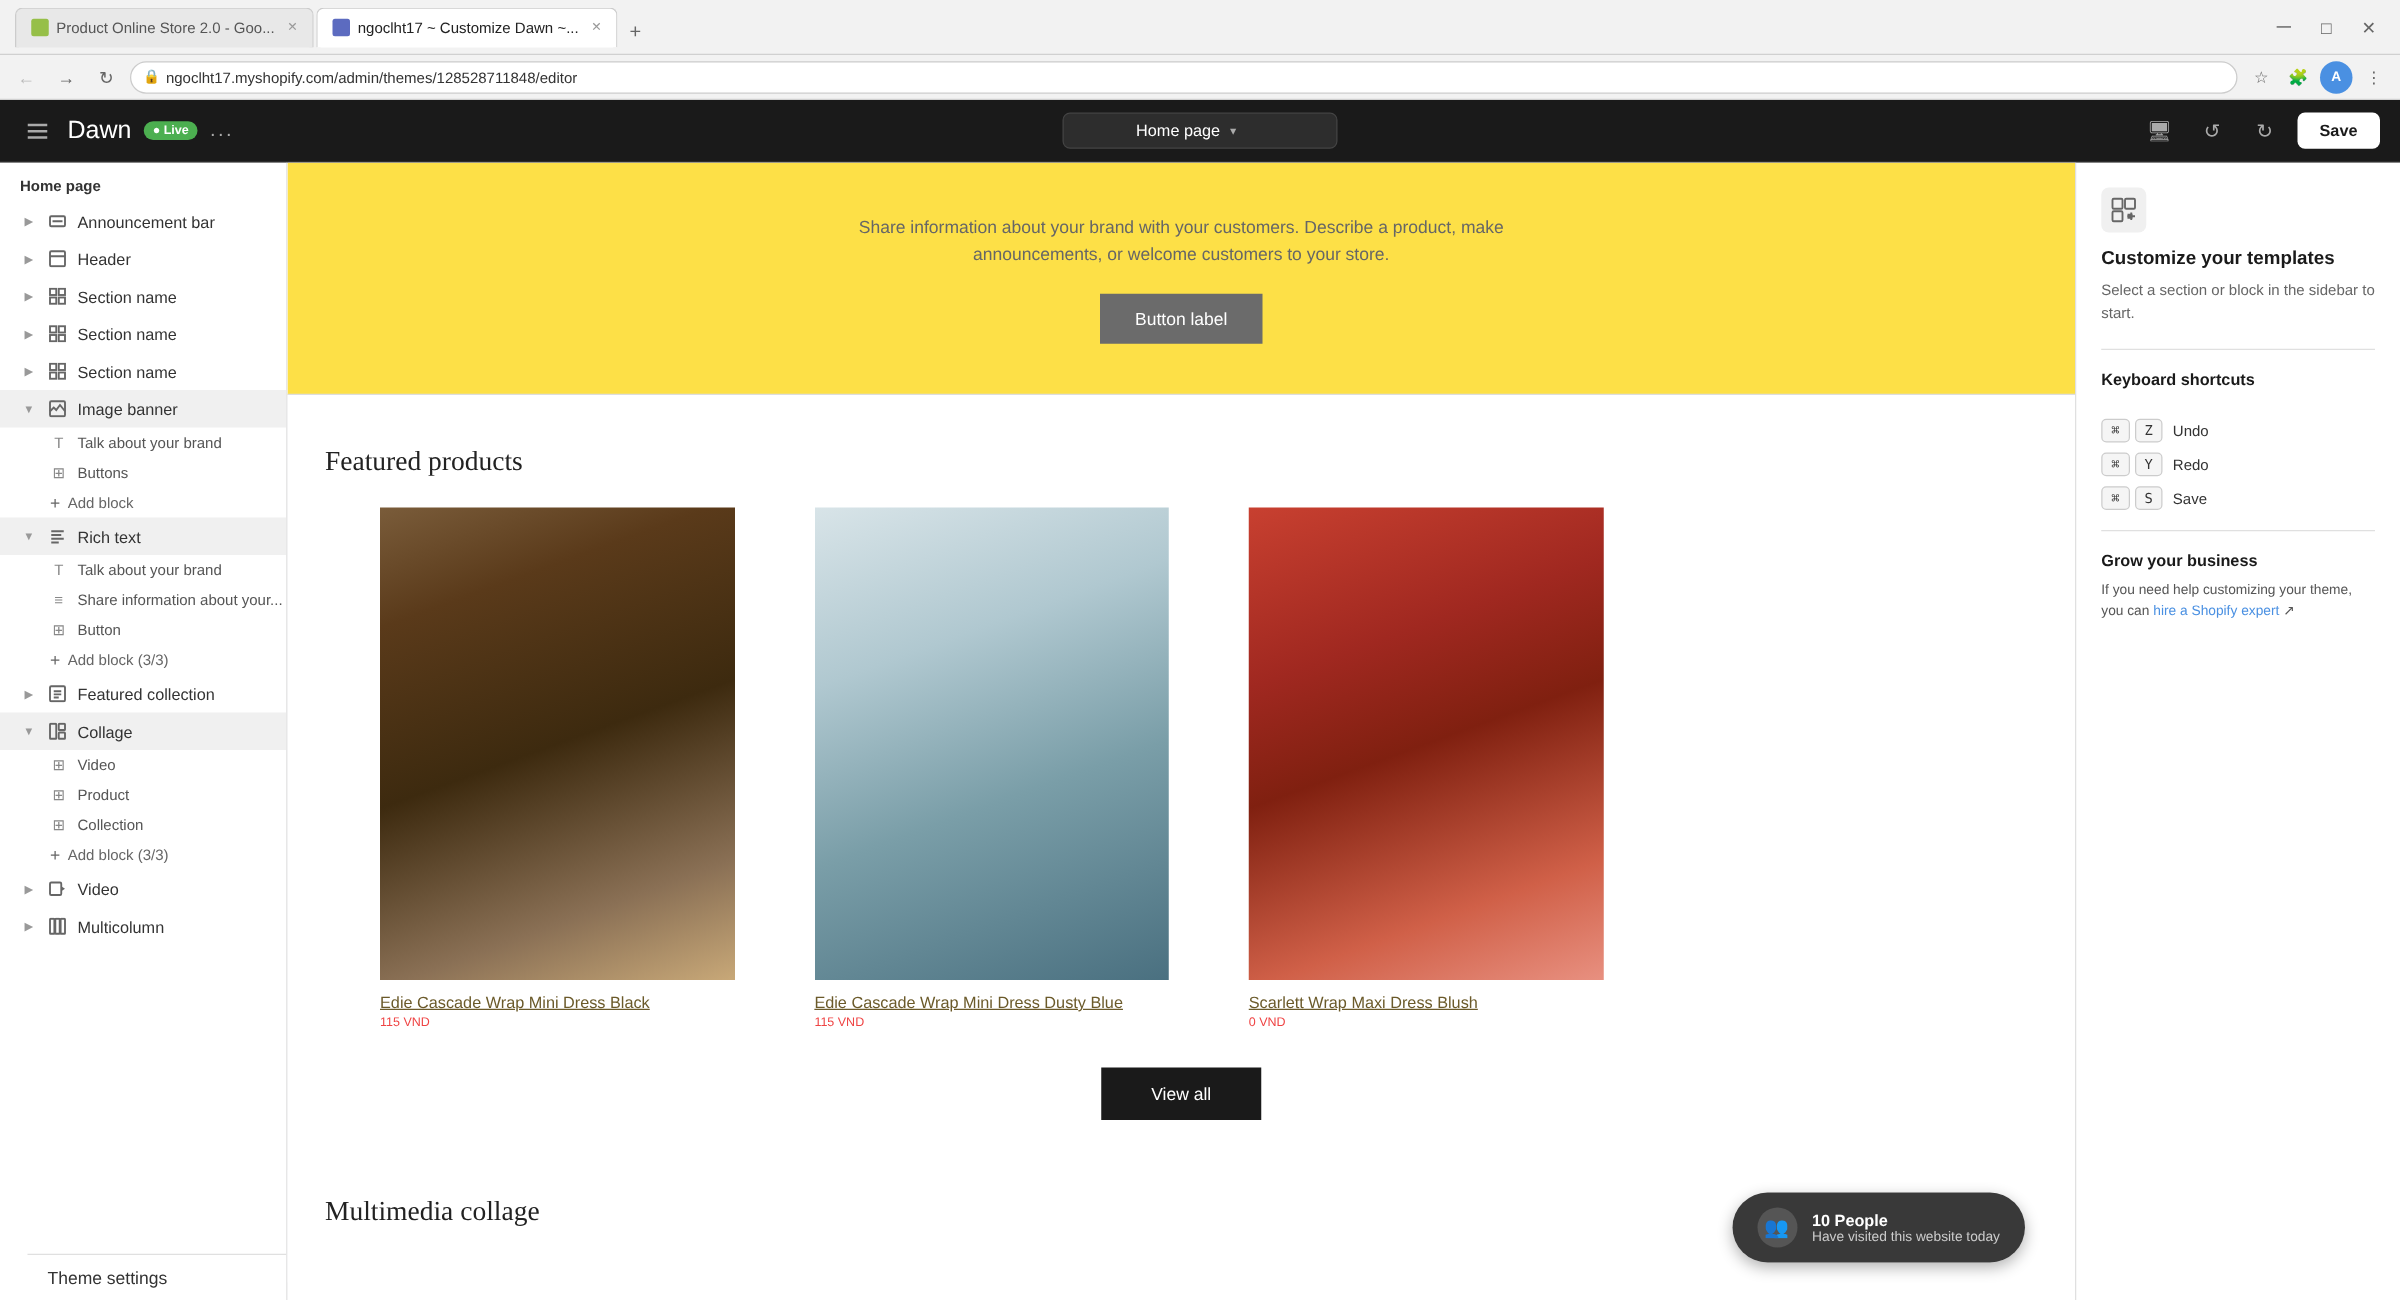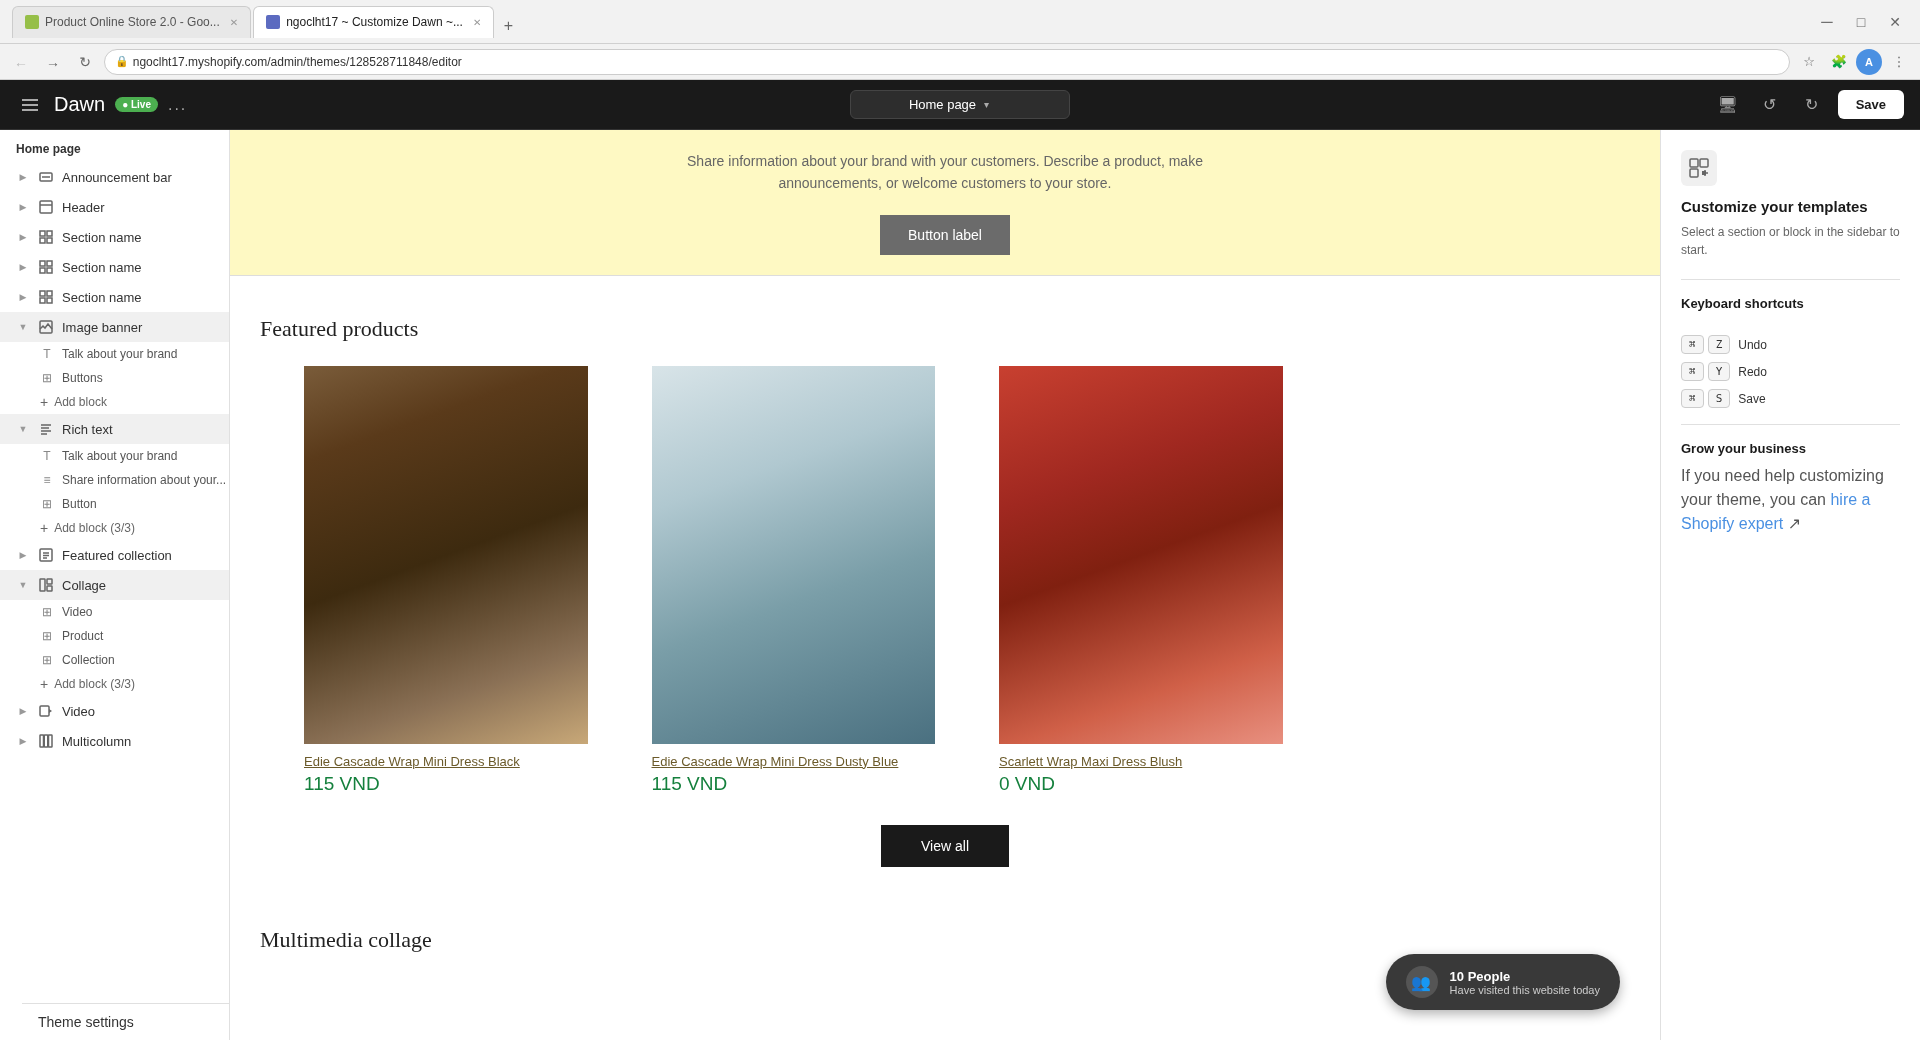--- a/index.html
+++ b/index.html
@@ -246,22 +246,22 @@
     }
     .canvas-content {
       background: #fff;
       min-height: 100%;
       margin: 0 auto;
       position: relative;
     }
 
     
     .hero-section {
-      background: #fef9c3;
-      padding: 20px 20px;
+      background: #fde047;
+      padding: 40px 20px;
       text-align: center;
       border-bottom: 1px solid #ddd;
     }
     .hero-text {
       font-size: 14px;
       color: #666;
       line-height: 1.6;
       max-width: 600px;
       margin: 0 auto 20px;
     }
@@ -302,22 +302,22 @@
       overflow: hidden;
     }
     .product-name {
       font-size: 13px;
       color: #6b5a2a;
       text-decoration: underline;
       margin-bottom: 4px;
       cursor: pointer;
     }
     .product-price {
-      font-size: 19px;
-      color: #15803d;
+      font-size: 10px;
+      color: #ef4444;
     }
     .view-all-btn {
       display: block;
       margin: 0 auto;
       background: #1a1a1a;
       color: white;
       padding: 13px 40px;
       border: none;
       font-size: 14px;
       cursor: pointer;
@@ -386,21 +386,21 @@
       min-width: 22px;
       text-align: center;
     }
     .grow-title {
       font-size: 13px;
       font-weight: 600;
       color: #1a1a1a;
       margin-bottom: 8px;
     }
     .grow-text {
-      font-size: 16px;
+      font-size: 11px;
       color: #555;
       line-height: 1.5;
     }
     .grow-link { color: #4a90e2; text-decoration: none; }
 
     
     .toast-notification {
       position: fixed;
       bottom: 30px;
       right: 300px;

